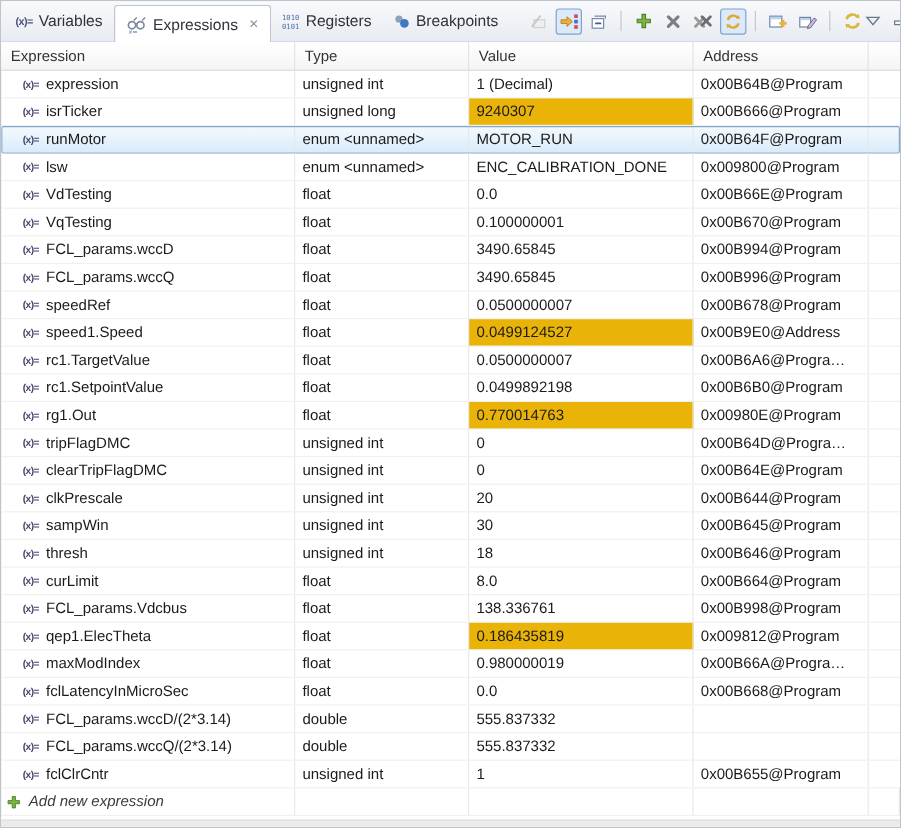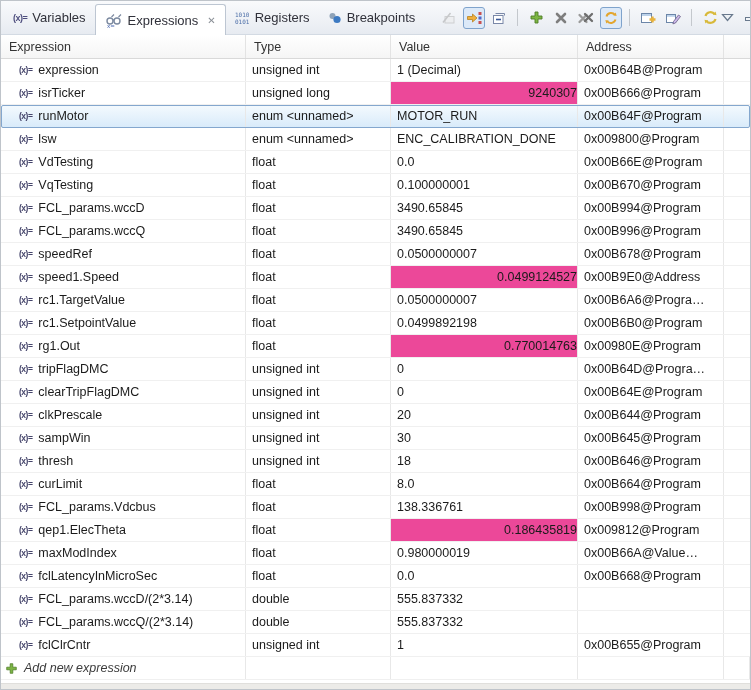--- a/index.html
+++ b/index.html
@@ -65,21 +65,21 @@
     height: 23px;
     border-bottom: 1px solid #F0F0F0;
     font-size: 12.5px; color: #1B1B1B;
     position: relative;
   }
   .cell { display: flex; align-items: center; border-right: 1px solid #E8E8E8; overflow: hidden; white-space: nowrap; }
   .c-fill { border-right: none; }
   .c-expr { padding-left: 18px; gap: 6px; }
   .c-type, .c-value, .c-addr { padding-left: 6px; }
   .xicon { font-size: 8.5px; font-weight: bold; color: #45456B; letter-spacing: -0.5px; flex: 0 0 auto; }
-  .trow.hl .c-value { background: #ec4899; justify-content: flex-end; }
+  .trow.hl .c-value { background: #eab308; }
   .trow.selected {
     background: linear-gradient(#F4FAFE, #D9EBFA);
     outline: 1px solid #84A7CE; outline-offset: -1px; border-radius: 2px;
   }
   .addrow {
     display: grid; grid-template-columns: var(--c1) var(--c2) var(--c3) var(--c4) 1fr;
     height: 23px; border-bottom: 1px solid #F0F0F0; font-size: 12.5px;
   }
   .addrow .cell { border-right: 1px solid #E8E8E8; }
   .add-label { font-style: italic; color: #3B3B3B; }
@@ -574,21 +574,21 @@
         <span class="xicon">(x)=</span>
         <span class="expr-text">maxModIndex</span>
       </div>
       <div class="cell c-type">
         <span class="type-text">float</span>
       </div>
       <div class="cell c-value">
         <span class="value-text">0.980000019</span>
       </div>
       <div class="cell c-addr">
-        <span class="addr-text">0x00B66A@Value…</span>
+        <span class="addr-text">0x00B66A@Progra…</span>
       </div>
       <div class="cell c-fill"></div>
     </div>
       <div class="trow">
       <div class="cell c-expr">
         <span class="xicon">(x)=</span>
         <span class="expr-text">fclLatencyInMicroSec</span>
       </div>
       <div class="cell c-type">
         <span class="type-text">float</span>

